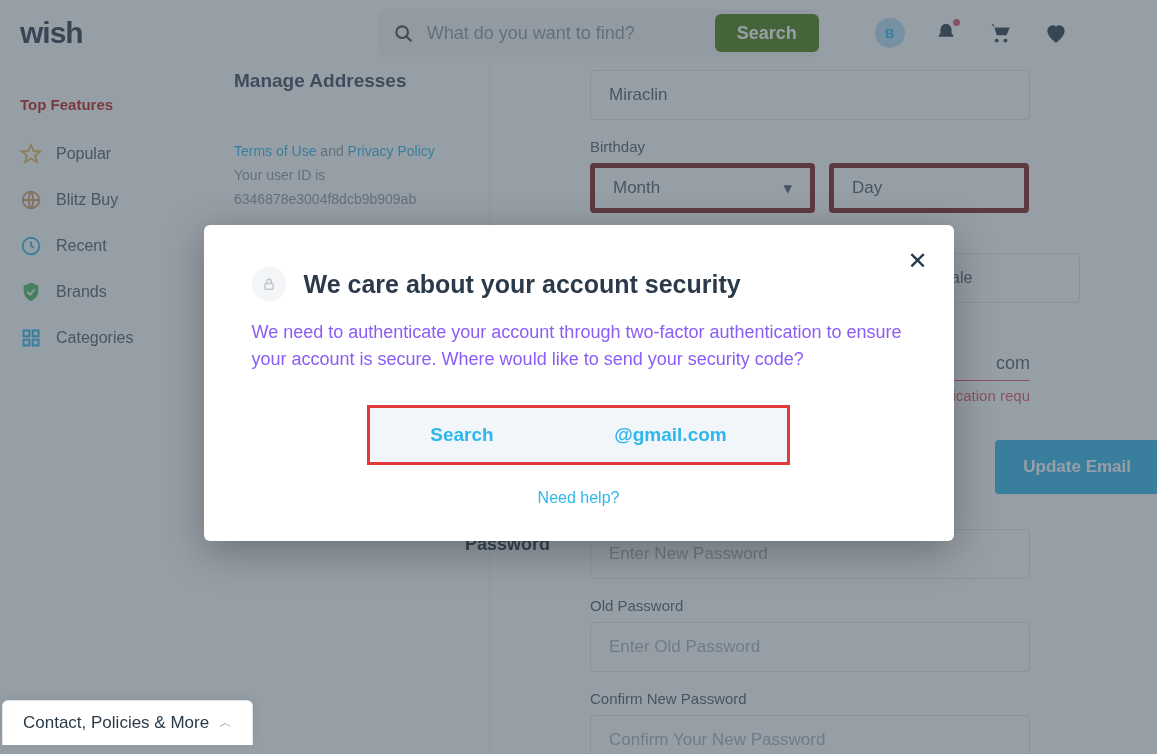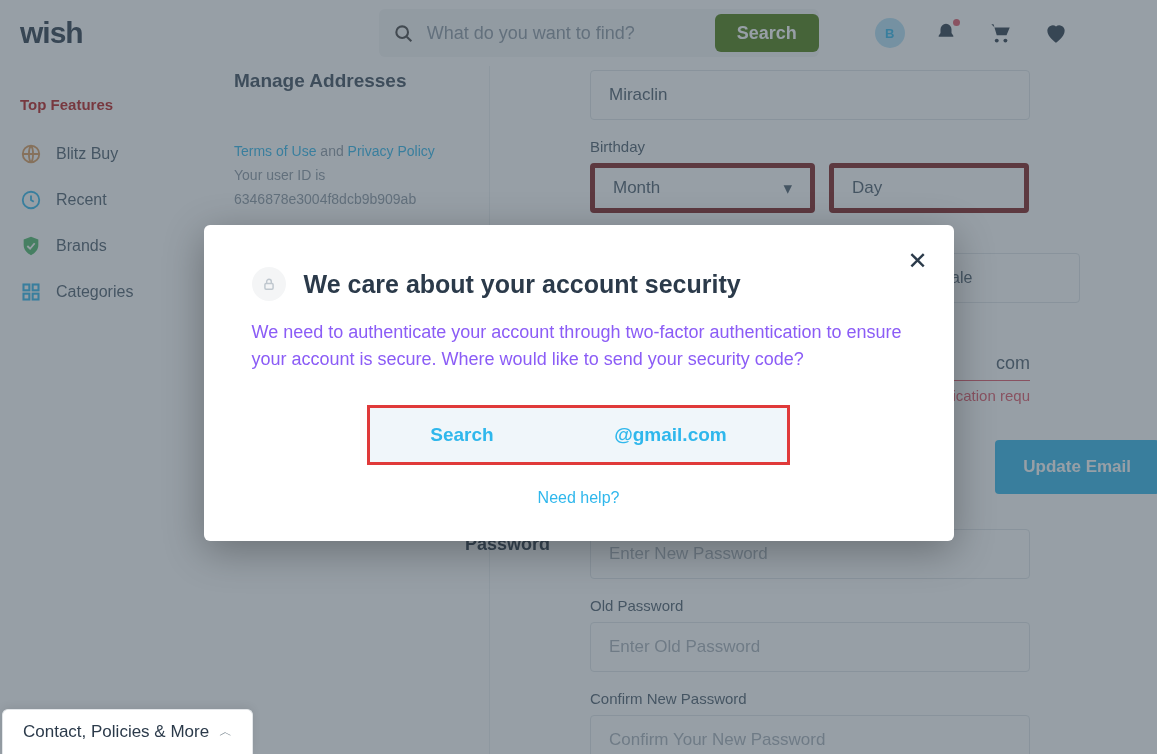--- a/index.html
+++ b/index.html
@@ -44,21 +44,21 @@
   .overlay { position: absolute; inset: 0; background: rgba(65, 80, 92, 0.55); display: flex; align-items: flex-start; justify-content: center; z-index: 50; }
   .modal { background: #fff; width: 750px; margin-top: 225px; border-radius: 6px; padding: 42px 48px 34px; position: relative; box-shadow: 0 10px 40px rgba(0,0,0,0.3); }
   .modal-close { position: absolute; top: 22px; right: 26px; font-size: 24px; color: #2b3a4a; cursor: pointer; background:none; border:none;}
   .modal-head { display: flex; align-items: center; gap: 18px; margin-bottom: 18px; }
   .lock-circ { width: 34px; height: 34px; border-radius: 50%; background: #f4f5f6; display: flex; align-items: center; justify-content: center; color: #bfc7ce; }
   .modal h2 { font-size: 25px; font-weight: 700; color: #2b3a4a; }
   .modal p { font-size: 18px; color: #8b5cf6; line-height: 1.5; }
   .email-option { margin: 32px auto 0; width: 423px; height: 60px; background: #f0f6fa; border: 3px solid #e03a3a; display: flex; align-items: center; justify-content: space-around; cursor: pointer; }
   .email-option span { color: #2fb7ec; font-size: 19px; font-weight: 600; }
   .need-help { display: block; text-align: center; color: #2fb7ec; font-size: 16px; margin-top: 24px; cursor: pointer; }
-  .footer-chip { position: absolute; left: 2px; bottom: 0; background: #fff; border: 1px solid #e3e6e9; border-bottom: none; border-radius: 6px 6px 0 0; padding: 12px 20px; font-size: 17px; color: #2b3a4a; display: flex; align-items: center; gap: 10px; z-index: 60; box-shadow: 0 -2px 8px rgba(0,0,0,0.08); }
+  .footer-chip { position: absolute; left: 2px; bottom: 9px; background: #fff; border: 1px solid #e3e6e9; border-bottom: none; border-radius: 6px 6px 0 0; padding: 12px 20px; font-size: 17px; color: #2b3a4a; display: flex; align-items: center; gap: 10px; z-index: 60; box-shadow: 0 -2px 8px rgba(0,0,0,0.08); }
   svg { display: block; }
 </style>
 </head>
 <body>
 
 <div class="app">
   <div class="header">
     <div class="logo">wish</div>
     <div class="search-wrap">
       <span class="search-icon">
@@ -89,20 +89,28 @@
         <svg width="26" height="26" viewBox="0 0 24 24" fill="#2b3a4a">
             <path d="M12 21s-8-5.3-8-11a5 5 0 0 1 8-4 5 5 0 0 1 8 4c0 5.7-8 11-8 11z"></path>
           </svg>
       </div>
     </div>
   </div>
 
   <div class="body">
     <div class="sidebar">
       <div class="side-title">Top Features</div>
+      <div class="side-item">
+        <span class="side-icon">
+            <svg width="22" height="22" viewBox="0 0 24 24" fill="none" stroke="#e6b85c" stroke-width="2">
+              <polygon points="12 2 15 9 22 9 16.5 14 18.5 21 12 17 5.5 21 7.5 14 2 9 9 9"></polygon>
+            </svg>
+          </span>
+        <span>Popular</span>
+      </div>
       <div class="side-item">
         <span class="side-icon">
             <svg width="22" height="22" viewBox="0 0 24 24" fill="none" stroke="#d99a5b" stroke-width="2">
               <circle cx="12" cy="12" r="9"></circle>
               <path d="M3 12h18M12 3c3 3 3 15 0 18M12 3c-3 3-3 15 0 18"></path>
             </svg>
           </span>
         <span>Blitz Buy</span>
       </div>
       <div class="side-item">

